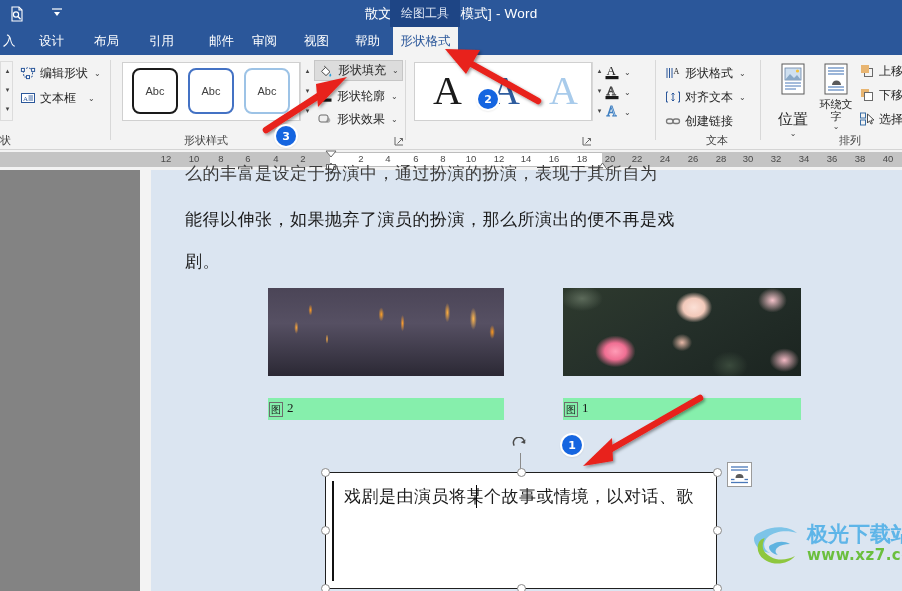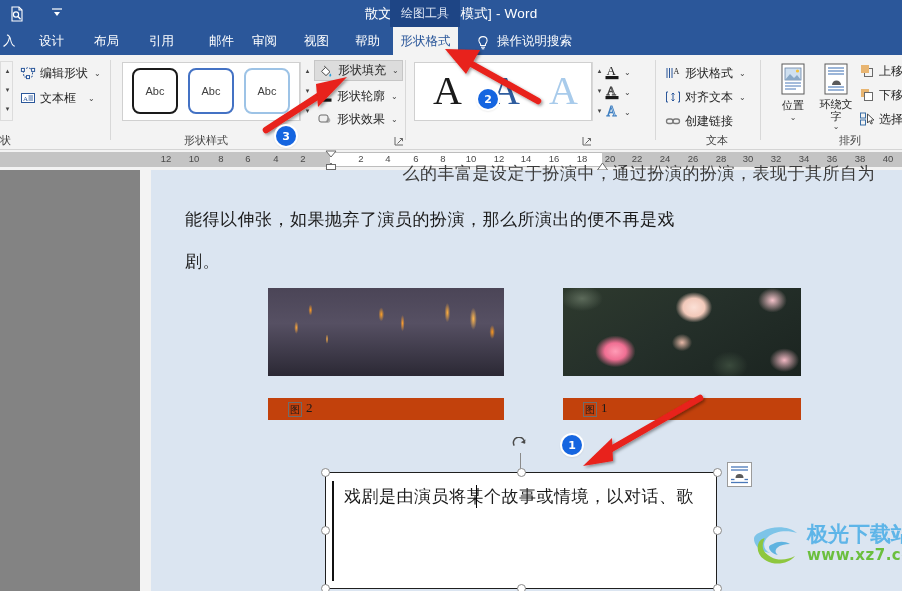--- a/index.html
+++ b/index.html
@@ -125,29 +125,29 @@
   }
   .page {
     position:absolute; left:151px; top:0px; width:751px; height:421px;
     background:#dbe5f1;
   }
   .leftgutter {
     position:absolute; left:0; top:0; width:151px; height:421px; background:#838383;
   }
   .doc-line {
     position:absolute; font-family:Liberation Serif, serif;
-    font-size:17px; color:#1a1a1a; white-space:nowrap; letter-spacing:0.5px;text-align:right;
+    font-size:17px; color:#1a1a1a; white-space:nowrap; letter-spacing:0.5px;
   }
   .doc-line.cut { color:#3a3a3a; }
 
   
   .imgwrap { position:absolute; background:#ffffff; }
   .imgcap {
-    position:absolute; background:#c2410c; font-family:"Liberation Serif",serif;
-    font-size:13px; color:#1a1a1a; padding-left:20px; line-height:20px; white-space:nowrap;
+    position:absolute; background:#86efac; font-family:"Liberation Serif",serif;
+    font-size:13px; color:#1a1a1a; padding-left:1px; line-height:20px; white-space:nowrap;
   }
   .imgcap .tagbox {
     display:inline-block; border:1px solid #6d6d6d; font-size:10px;
     line-height:11px; padding:1px 1px; vertical-align:middle; margin-right:4px;
   }
   .photo1 {
     position:absolute;
     background:
       radial-gradient(ellipse 28px 22px at 22% 72%, #ff9cb6 0%, #f06f93 38%, rgba(240,111,147,0) 72%),
       radial-gradient(ellipse 24px 20px at 55% 22%, #fbe0d6 0%, #f2c9ba 45%, rgba(242,201,186,0) 76%),
@@ -245,30 +245,20 @@
     <div class="tab" style="left:-6px">入</div>
     <div class="tab" style="left:30px">设计</div>
     <div class="tab" style="left:85px">布局</div>
     <div class="tab" style="left:140px">引用</div>
     <div class="tab" style="left:200px">邮件</div>
     <div class="tab" style="left:243px">审阅</div>
     <div class="tab" style="left:295px">视图</div>
     <div class="tab" style="left:346px">帮助</div>
     <div class="tab active" style="left:393px;width:65px;text-align:center;padding:0">形状格式</div>
 
-    <div class="tellme">
-      <span class="bulb">
-        <svg width="14" height="16" viewBox="0 0 14 16">
-          <path d="M7 1.6c-2.4 0-4.1 1.8-4.1 4 0 1.7 1.1 2.7 1.7 3.6v1.3h4.8V9.2c.6-.9 1.7-1.9 1.7-3.6 0-2.2-1.7-4-4.1-4z" fill="none" stroke="#ffffff" stroke-width="1.05"></path>
-          <line x1="5" y1="12.2" x2="9" y2="12.2" stroke="#ffffff" stroke-width="1.05"></line>
-          <line x1="5.7" y1="13.8" x2="8.3" y2="13.8" stroke="#ffffff" stroke-width="1.05"></line>
-        </svg>
-      </span>
-      <span>操作说明搜索</span>
-    </div>
   </div>
 
   <div class="ribbon">
 
     <div style="position:absolute;left:0;top:6px;width:13px;height:60px;background:#f3f3f3;border:1px solid #dcdcdc;">
       <div class="gal-btn" style="top:1px">▴</div>
       <div class="gal-btn" style="top:20px">▾</div>
       <div class="gal-btn" style="top:39px">▾</div>
     </div>
 
@@ -459,21 +449,21 @@
           <svg width="30" height="32" viewBox="0 0 30 32">
             <rect x="4" y="1" width="22" height="30" fill="#ffffff" stroke="#5a5a5a" stroke-width="1"></rect>
             <rect x="7" y="5" width="16" height="12" fill="#cfe0f0" stroke="#6a86a8" stroke-width="0.8"></rect>
             <path d="M7 17 l5-6 4 4 3-3 4 5z" fill="#8aa9c7"></path>
             <circle cx="19.5" cy="8" r="1.6" fill="#f3c13a"></circle>
             <line x1="7" y1="20" x2="23" y2="20" stroke="#4a78b8" stroke-width="1"></line>
             <line x1="7" y1="23" x2="23" y2="23" stroke="#4a78b8" stroke-width="1"></line>
             <line x1="7" y1="26" x2="18" y2="26" stroke="#4a78b8" stroke-width="1"></line>
           </svg>
         </span>
-        <div style="font-size:11px;color:#262626;margin-top:0px">位置</div>
+        <div style="font-size:15px;color:#262626;margin-top:12px">位置</div>
         <div class="cv" style="font-size:8px;color:#444">⌄</div>
       </div>
 
       <div style="position:absolute;left:50px;top:8px;width:42px;text-align:center">
         <span>
           <svg width="30" height="32" viewBox="0 0 30 32">
             <rect x="4" y="1" width="22" height="30" fill="#ffffff" stroke="#5a5a5a" stroke-width="1"></rect>
             <line x1="7" y1="5" x2="23" y2="5" stroke="#4a78b8" stroke-width="1.1"></line>
             <line x1="7" y1="8" x2="23" y2="8" stroke="#4a78b8" stroke-width="1.1"></line>
             <line x1="7" y1="11" x2="23" y2="11" stroke="#4a78b8" stroke-width="1.1"></line>

